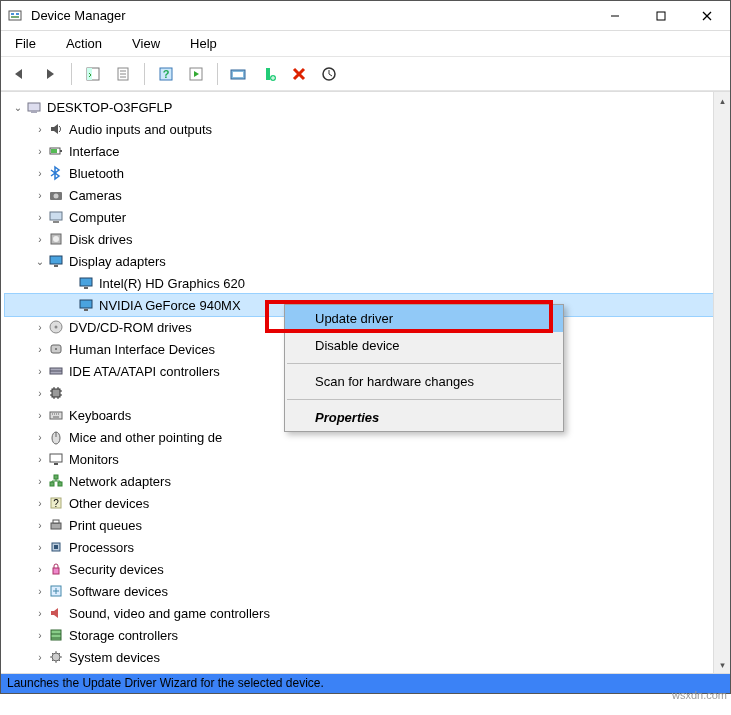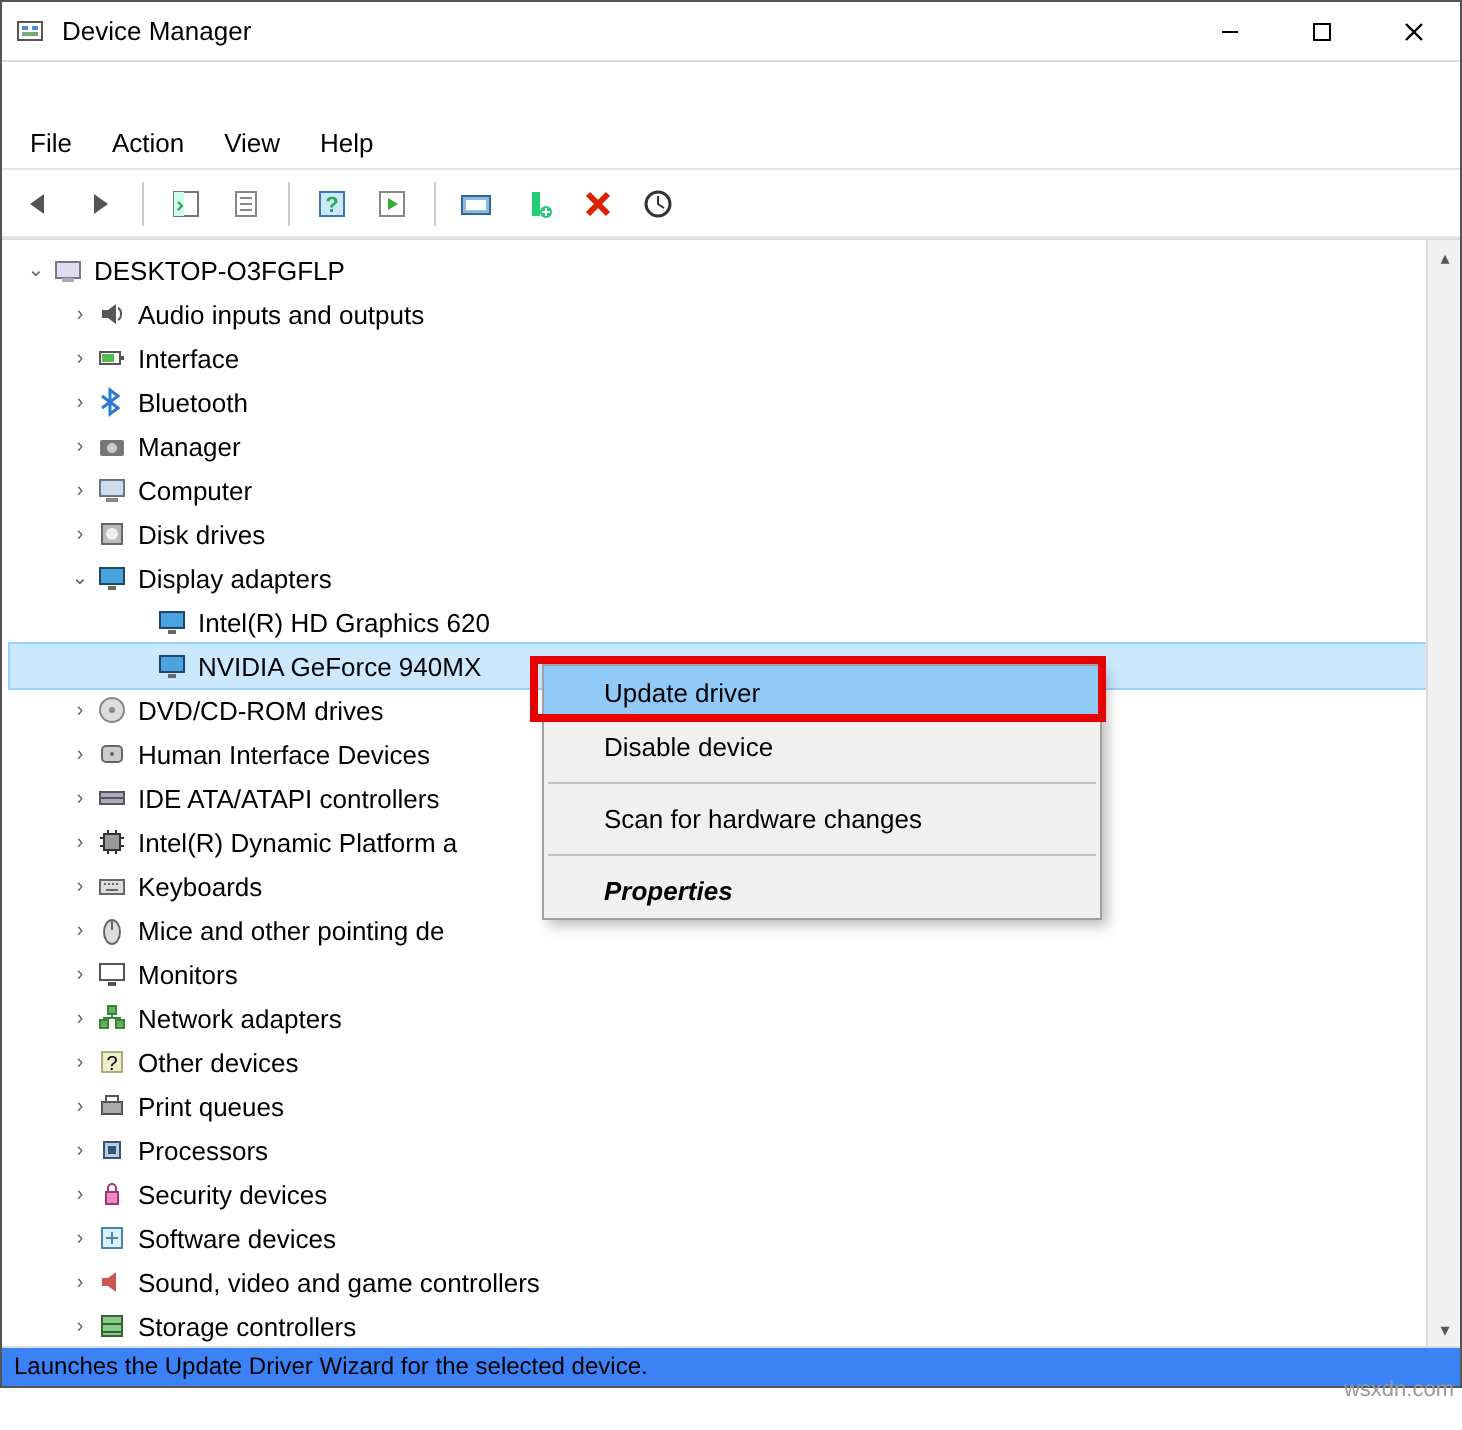--- a/index.html
+++ b/index.html
@@ -5,21 +5,21 @@
   * { box-sizing: border-box; font-family: "Segoe UI", Tahoma, sans-serif; }
   body { margin: 0; background: #fff; width: 731px; height: 715px; overflow: hidden; position: relative; font-size: 13px; color: #000; }
   .window { border: 1px solid #555; width: 731px; height: 694px; display: flex; flex-direction: column; background: #fff; }
   
   .titlebar { display: flex; align-items: center; height: 30px; border-bottom: 1px solid #ddd; }
   .titlebar .app-icon { width: 16px; height: 16px; margin: 0 6px; display:inline-block; }
   .titlebar .title { flex: 1; padding-left: 2px; font-size: 13px; }
   .titlebar .winbtns { display: flex; }
   .winbtn { width: 46px; height: 30px; display: flex; align-items: center; justify-content: center; font-size: 14px; }
   
-  .menubar { display: flex; padding: 2px 4px; gap: 0; border-bottom: 1px solid #e5e5e5; margin-top: 28px; }
+  .menubar { display: flex; padding: 2px 4px; gap: 10px; border-bottom: 1px solid #e5e5e5; }
   .menuitem { padding: 3px 10px; font-size: 13px; }
   
   .toolbar { display: flex; align-items: center; gap: 4px; padding: 3px 6px; border-bottom: 1px solid #e5e5e5; height: 34px; }
   .tbtn { width: 26px; height: 26px; border: 1px solid transparent; display:flex; align-items:center; justify-content:center; border-radius:2px;}
   .tsep { width:1px; height:22px; background:#ccc; margin:0 4px;}
   
   .treewrap { flex:1; display:flex; border-top:1px solid #ddd; position:relative; overflow:hidden; }
   .tree { flex:1; padding: 4px 0 4px 4px; overflow-y:auto; }
   .scrollbar { width: 17px; background:#f0f0f0; border-left:1px solid #ddd; position:relative;}
   .scroll-up, .scroll-down { width:17px; height:17px; display:flex; align-items:center;justify-content:center; font-size:9px; color:#555; position:absolute;}
@@ -194,21 +194,21 @@
           <span>Bluetooth</span>
         </div>
         <div class="node ind1">
           <span class="exp">›</span>
           <span class="nicon">
             <svg width="16" height="16" viewBox="0 0 16 16">
               <rect x="2" y="5" width="12" height="8" rx="1" fill="#777"></rect>
               <circle cx="8" cy="9" r="2.5" fill="#ccc"></circle>
             </svg>
           </span>
-          <span>Manager</span>
+          <span>Cameras</span>
         </div>
         <div class="node ind1">
           <span class="exp">›</span>
           <span class="nicon">
             <svg width="16" height="16" viewBox="0 0 16 16">
               <rect x="2" y="3" width="12" height="8" fill="#cde" stroke="#678"></rect>
               <rect x="5" y="12" width="6" height="2" fill="#888"></rect>
             </svg>
           </span>
           <span>Computer</span>
@@ -284,21 +284,20 @@
           <span>IDE ATA/ATAPI controllers</span>
         </div>
         <div class="node ind1">
           <span class="exp">›</span>
           <span class="nicon">
             <svg width="16" height="16" viewBox="0 0 16 16">
               <rect x="4" y="4" width="8" height="8" fill="#999" stroke="#333"></rect>
               <path d="M4 6h-2M4 10h-2M12 6h2M12 10h2M6 4v-2M10 4v-2M6 12v2M10 12v2" stroke="#333"></path>
             </svg>
           </span>
-          <span>Intel(R) Dynamic Platform a</span>
         </div>
         <div class="node ind1">
           <span class="exp">›</span>
           <span class="nicon">
             <svg width="16" height="16" viewBox="0 0 16 16">
               <rect x="2" y="5" width="12" height="7" fill="#ddd" stroke="#666"></rect>
               <path d="M4 7h1M6 7h1M8 7h1M10 7h1M5 10h6" stroke="#666"></path>
             </svg>
           </span>
           <span>Keyboards</span>
@@ -413,21 +412,21 @@
             </svg>
           </span>
           <span>System devices</span>
         </div>
       </div>
     <div class="scrollbar">
       <div class="scroll-up">▴</div>
       <div class="scroll-down">▾</div>
     </div>
 
-    <div class="ctxmenu" id="ctx" style="left:270px; top:212px; width:280px;">
+    <div class="ctxmenu" id="ctx" style="left:283px; top:212px; width:280px;">
         <div class="ctxitem hl">Update driver</div>
         <div class="ctxitem">Disable device</div>
         <div class="ctxsep"></div>
         <div class="ctxitem">Scan for hardware changes</div>
         <div class="ctxsep"></div>
         <div class="ctxitem bold">Properties</div>
       </div>
     <div class="ctxframe" style="left:264px; top:208px; width:288px; height:33px;"></div>
   </div>
 

